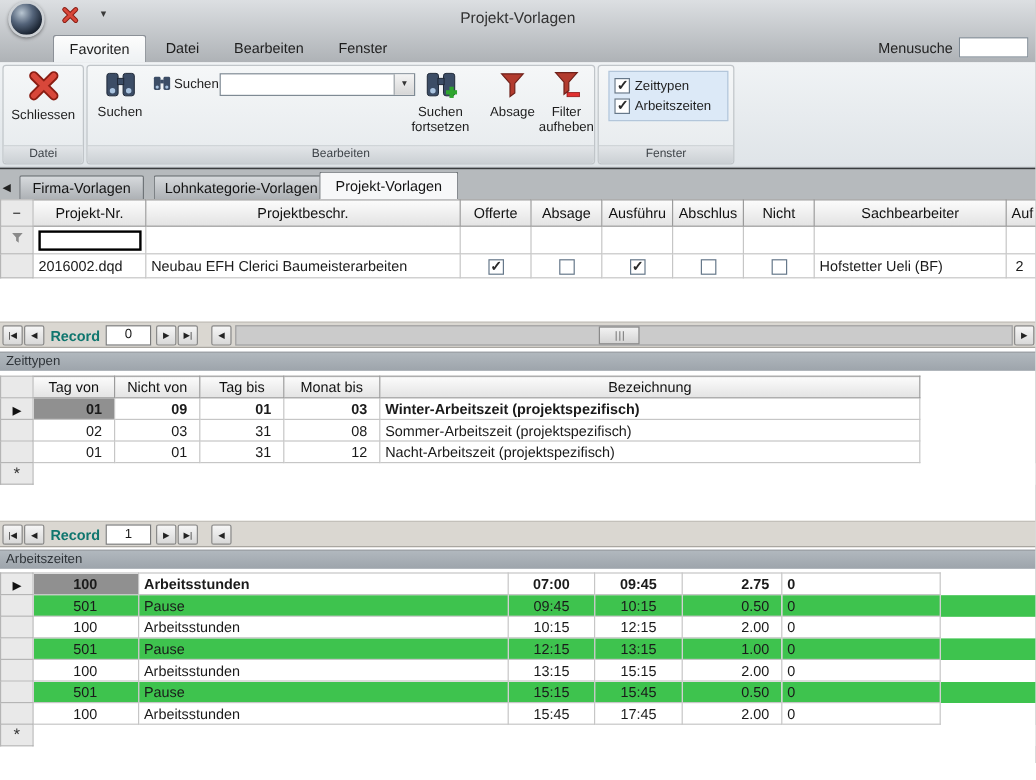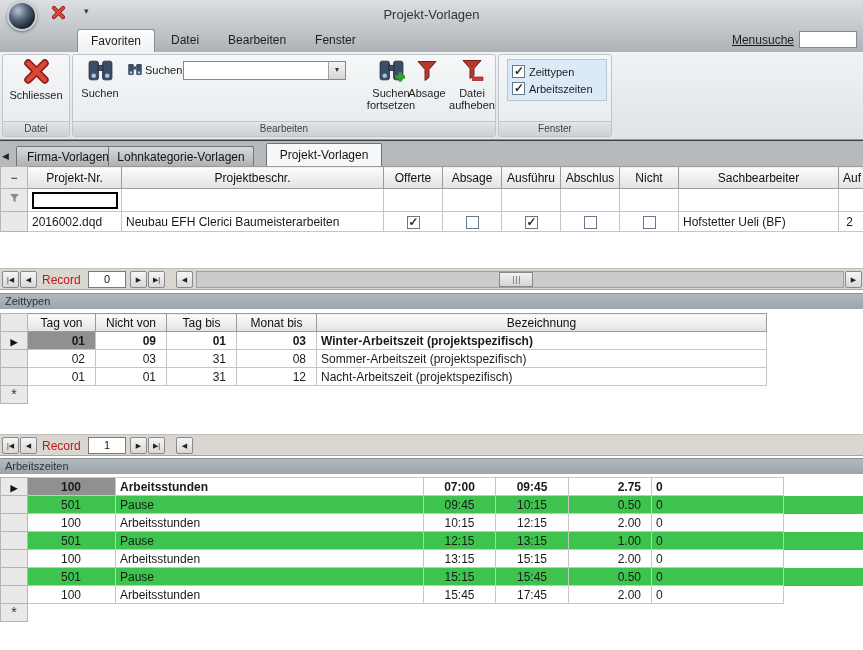--- a/index.html
+++ b/index.html
@@ -11,25 +11,25 @@
             background:linear-gradient(#dcdfe2,#aeb2b6); }
   .title  { position:absolute; top:7px; left:0; width:100%; text-align:center;
             font-size:13px; color:#333; }
   .orb { position:absolute; top:1px; left:7px; width:30px; height:30px; border-radius:50%;
          background:radial-gradient(circle at 35% 30%, #b9c6d2 0%, #54647a 38%, #1d2735 72%, #000 100%);
          border:2px solid #cdd1d5; box-shadow:0 1px 3px rgba(0,0,0,.45); z-index:5; }
   .qat-close { position:absolute; left:48px; top:4px; width:20px; height:20px; display:flex;
                align-items:center; justify-content:center; }
   .qat-drop  { position:absolute; left:84px; top:6px; font-size:9px; color:#3a3a3a; }
 
-  .ribbon-tabs { position:absolute; top:29px; left:44px; height:23px; display:flex; gap:3px;margin-left:33px; }
+  .ribbon-tabs { position:absolute; top:29px; left:44px; height:23px; display:flex; gap:3px; }
   .rtab { padding:4px 13px 0 13px; font-size:12px; color:#1d1d1d; height:23px; }
   .rtab.active { background:linear-gradient(#fdfdfd,#eef1f3); border:1px solid #8b9097;
                  border-bottom:none; border-radius:3px 3px 0 0; }
-  .menusuche { position:absolute; top:31px; right:6px; display:flex; align-items:center; gap:5px;text-decoration:underline; }
+  .menusuche { position:absolute; top:31px; right:6px; display:flex; align-items:center; gap:5px; }
   .menusuche-label { font-size:12px; color:#222; }
   .menusuche-input { width:58px; height:17px; border:1px solid #7f8a94; background:#fff; font-size:11px; padding:0 2px; }
 
   
   .ribbon { position:absolute; top:52px; left:0; width:863px; height:88px;
             background:linear-gradient(#f0f3f5,#dfe4e8); border-bottom:1px solid #979ca1; }
   .group { position:absolute; top:2px; height:83px; border:1px solid #c0c5c9; border-radius:3px;
            background:linear-gradient(#f5f7f8,#e6eaed); }
   .g-datei { left:2px; width:68px; }
   .g-bearb { left:72px; width:424px; }
@@ -85,21 +85,21 @@
   .filter-input { width:86px; height:17px; border:2px solid #000; background:#fff; }
   .rowmark { font-size:9px; color:#111; }
   .newrow { font-size:14px; color:#333; line-height:10px; }
 
   
   .recnav { position:absolute; left:0; width:863px; height:22px; background:#dad7d1;
             border-top:1px solid #c3c0ba; border-bottom:1px solid #a9a6a0; }
   .navbtn { position:absolute; top:2px; width:17px; height:17px;
             background:linear-gradient(#f6f6f6,#d8d8d8); border:1px solid #8a8a8a; border-radius:2px;
             font-size:7px; display:flex; align-items:center; justify-content:center; color:#222; }
-  .navlabel { position:absolute; left:42px; top:4px; font-size:12px; color:#b91c1c; }
+  .navlabel { position:absolute; left:42px; top:4px; font-size:12px; color:#0f766e;font-weight:bold; }
   .navval { position:absolute; left:88px; top:2px; width:38px; height:17px; background:#fff;
             border:1px solid #7a7a7a; font-size:11px; text-align:center; line-height:15px; }
   .navtrack { position:absolute; left:196px; top:2px; width:648px; height:17px; background:#cbcbcb;
               border:1px solid #a0a0a0; }
   .navthumb { position:absolute; left:302px; top:0px; width:34px; height:15px;
               background:linear-gradient(#f2f2f2,#d4d4d4); border:1px solid #8a8a8a;
               display:flex; align-items:center; justify-content:center; }
   .grip { width:1px; height:8px; background:#888; box-shadow:3px 0 0 #888, -3px 0 0 #888; }
 
   .secbar { position:absolute; left:0; width:863px; height:16px;
@@ -175,21 +175,21 @@
             <circle cx="19.5" cy="17" r="2.2" fill="#aac4e0"></circle>
           </svg>
       </span>
       <span class="smalllabel" style="left:72px; top:9px;">Suchen</span>
 
       <div class="combo">
         <input style="">
         <div class="arrowbtn">▾</div>
       </div>
 
-      <div class="bigbtn" style="left:292px; top:3px; width:52px;">
+      <div class="bigbtn" style="left:268px; top:3px; width:52px;">
         <span>
           <svg width="27" height="25" viewBox="0 0 26 24">
               <path fill="#3c4d66" stroke="#1f2938" stroke-width="0.8" d="M4 3 h5 a2 2 0 0 1 2 2 v14 a2 2 0 0 1 -2 2 H4 a2 2 0 0 1 -2 -2 V5 a2 2 0 0 1 2 -2 z"></path>
               <path fill="#3c4d66" stroke="#1f2938" stroke-width="0.8" d="M17 3 h5 a2 2 0 0 1 2 2 v14 a2 2 0 0 1 -2 2 h-5 a2 2 0 0 1 -2 -2 V5 a2 2 0 0 1 2 -2 z"></path>
               <rect x="10.5" y="7" width="5" height="5" fill="#3c4d66" stroke="#1f2938" stroke-width="0.8"></rect>
               <circle cx="6.5" cy="17" r="2.2" fill="#aac4e0"></circle>
               <rect x="17" y="16.5" width="9" height="3.4" fill="#2ea52e"></rect>
               <rect x="19.8" y="13.7" width="3.4" height="9" fill="#2ea52e"></rect>
             </svg>
         </span>
@@ -205,21 +205,21 @@
         <span class="lbl">Absage</span>
       </div>
 
       <div class="bigbtn" style="left:376px; top:3px; width:46px;">
         <span>
           <svg width="24" height="25" viewBox="0 0 24 24">
               <path d="M3 2 h18 l-7 8 v7 l-4 3 v-10 z" fill="#b23b2e" stroke="#6f211a" stroke-width="1"></path>
               <rect x="12.5" y="18.5" width="10.5" height="3.6" fill="#e03030" stroke="#8a1010" stroke-width="0.6"></rect>
             </svg>
         </span>
-        <span class="lbl">Datei aufheben</span>
+        <span class="lbl">Filter aufheben</span>
       </div>
 
       <div class="group-caption">Bearbeiten</div>
     </div>
 
     <div class="group g-fenster">
       <div class="fenster-panel">
         <div class="cb">
           <span class="cbbox checked"></span>
           <span>Zeittypen</span>
@@ -229,21 +229,21 @@
           <span>Arbeitszeiten</span>
         </div>
       </div>
       <div class="group-caption">Fenster</div>
     </div>
   </div>
 
   <div class="viewtabs">
     <span class="tabscroll-left">◀</span>
     <div class="vtab" style="left:16px; width:104px;">Firma-Vorlagen</div>
-    <div class="vtab" style="left:108px; width:146px;">Lohnkategorie-Vorlagen</div>
+    <div class="vtab" style="left:128px; width:146px;">Lohnkategorie-Vorlagen</div>
     <div class="vtab active" style="left:266px; width:116px;">Projekt-Vorlagen</div>
   </div>
 
   <div class="main">
 
     <table class="grid proj" style="top:0; width:863px;">
       <colgroup>
         <col style="width:27px">
           <col style="width:94px">
           <col style="width:262px">

